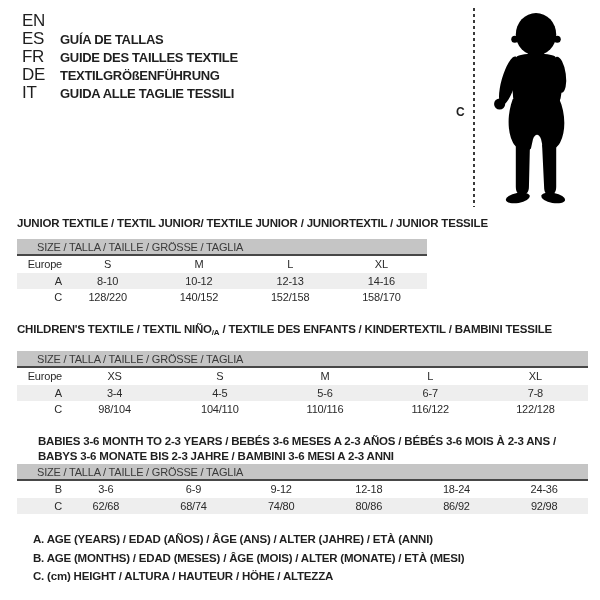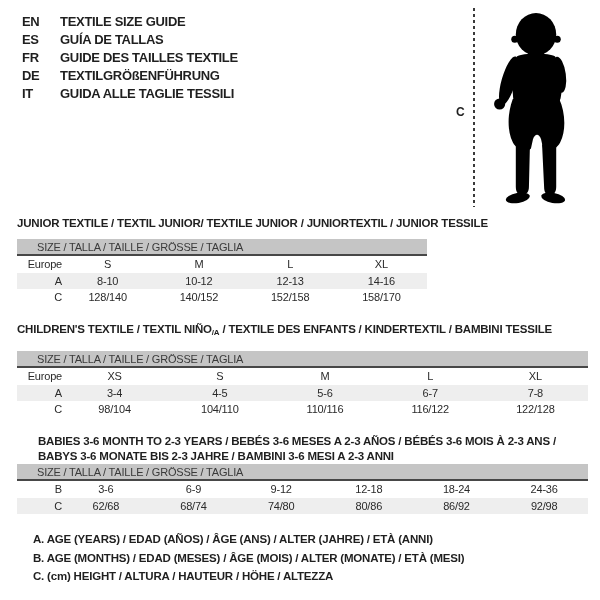--- a/index.html
+++ b/index.html
@@ -14,21 +14,21 @@
     width: 600px;
     height: 600px;
     background: #ffffff;
     overflow: hidden;
   }
 
   
   .lang-block { position: absolute; left: 22px; top: 12px; }
   .lang-row { display: flex; height: 18px; align-items: center; }
   .lang-code {
-    width: 38px; font-size: 13px; font-weight: 700;
+    width: 38px; font-size: 17px; font-weight: 400;
     letter-spacing: -0.3px; font-stretch: condensed;
   }
   .lang-label {
     font-size: 13px; font-weight: 700;
     letter-spacing: -0.3px; font-stretch: condensed; white-space: nowrap;
   }
 
   
   .figure-block { position: absolute; left: 440px; top: 0; width: 160px; height: 215px; }
   .measure-line {
@@ -76,21 +76,20 @@
   .sub { font-size: 8px; vertical-align: -2px; }
 </style>
 </head>
 <body>
 
 <div class="page">
 
   <div class="lang-block">
     <div class="lang-row">
       <span class="lang-code">EN</span>
-      <span class="lang-label">TEXTILE SIZE GUIDE</span>
     </div>
     <div class="lang-row">
       <span class="lang-code">ES</span>
       <span class="lang-label">GUÍA DE TALLAS</span>
     </div>
     <div class="lang-row">
       <span class="lang-code">FR</span>
       <span class="lang-label">GUIDE DES TAILLES TEXTILE</span>
     </div>
     <div class="lang-row">
@@ -148,21 +147,21 @@
       </tr>
       <tr class="alt">
         <td class="row-label">A</td>
         <td>8-10</td>
         <td>10-12</td>
         <td>12-13</td>
         <td>14-16</td>
       </tr>
       <tr>
         <td class="row-label">C</td>
-        <td>128/140</td>
+        <td>128/220</td>
         <td>140/152</td>
         <td>152/158</td>
         <td>158/170</td>
       </tr>
     </tbody>
       </table>
   </div>
 
   <div class="section-title" style="top:322px;"><span>CHILDREN'S TEXTILE / TEXTIL NIÑO</span><span class="sub">/A</span><span> / TEXTILE DES ENFANTS / KINDERTEXTIL / BAMBINI TESSILE</span></div>
   <div class="size-table-wrap w-wide" style="top:351px;">

